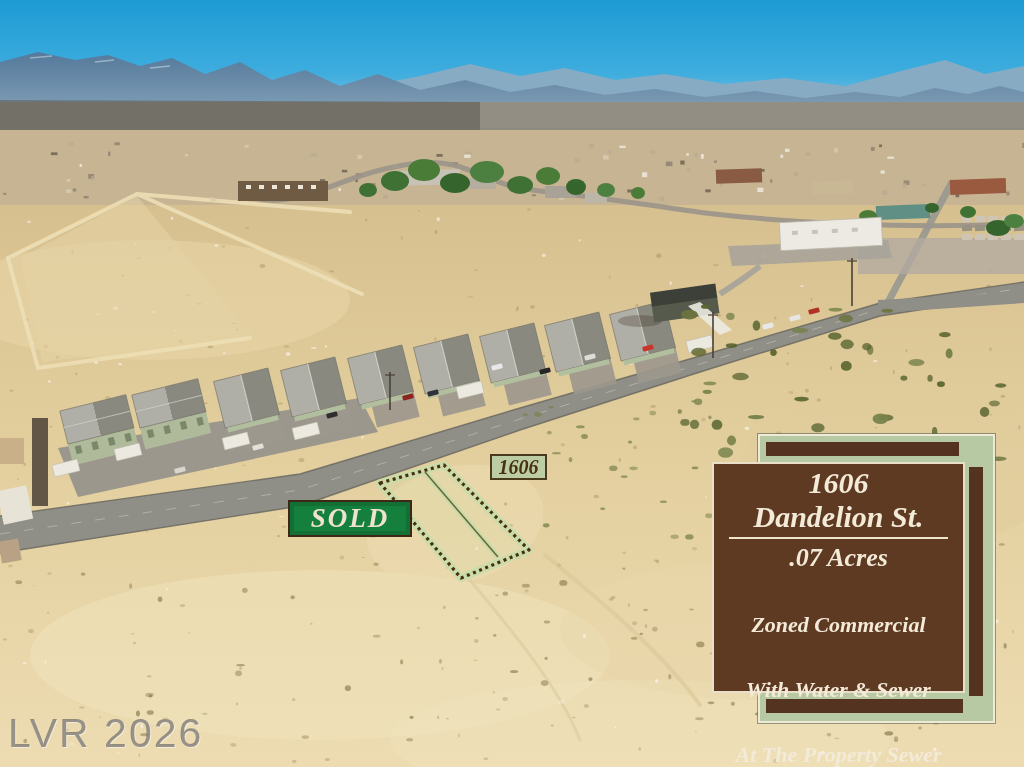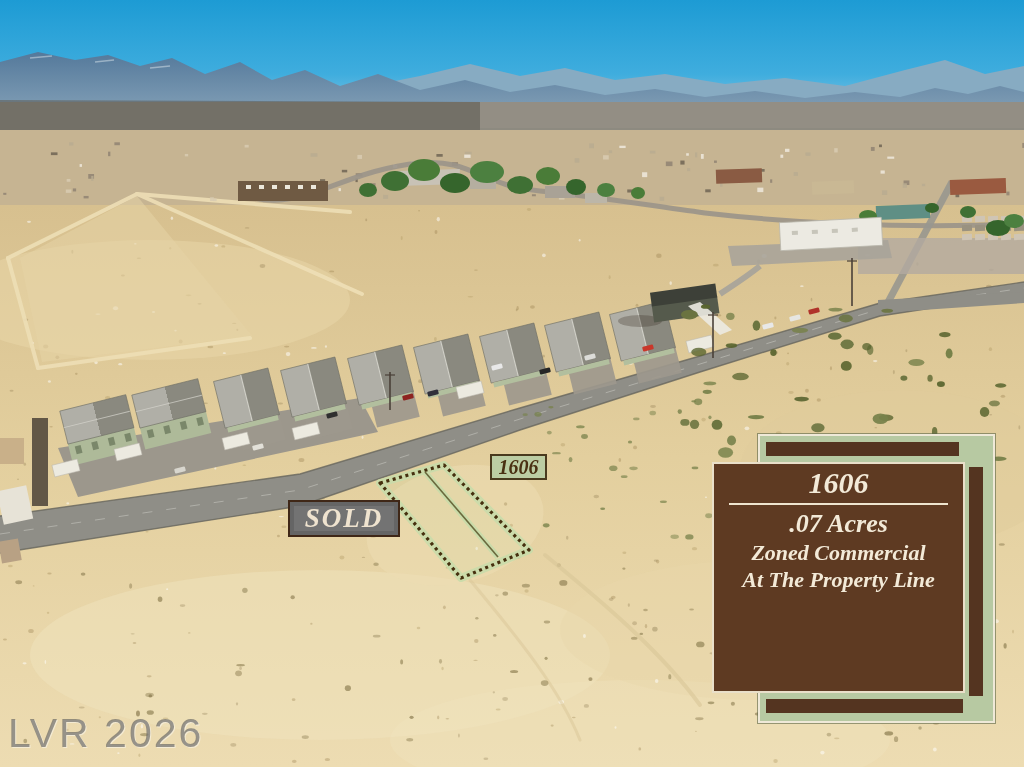--- a/index.html
+++ b/index.html
@@ -7,22 +7,22 @@
          font-family:"Liberation Serif",serif;}
   .stage svg{position:absolute;left:0;top:0;}
 
   
   .watermark{position:absolute;left:8px;top:710px;
     font-family:Liberation Sans, sans-serif;font-size:41px;letter-spacing:2px;
     color:rgba(92,92,92,0.62);
     text-shadow:1px 1px 0 rgba(255,255,255,0.45);}
 
   
-  .sold-tag{position:absolute;left:288px;top:500px;width:112px;height:37px;
-    box-sizing:border-box;background:#737373;border:2px solid #3f2717;
+  .sold-tag{position:absolute;left:288px;top:500px;width:124px;height:37px;
+    box-sizing:border-box;background:#15803d;border:2px solid #3f2717;
     box-shadow:inset 0 0 0 4px rgba(0,0,0,0.12);
     display:flex;align-items:center;justify-content:center;}
   .sold-tag span{font-style:italic;font-weight:bold;font-size:27px;
     letter-spacing:2px;color:#efe3cf;}
 
   
   .parcel-tag{position:absolute;left:490px;top:454px;width:57px;height:26px;
     box-sizing:border-box;background:#bccda3;border:2px solid #4a3a1e;
     display:flex;align-items:center;justify-content:center;}
   .parcel-tag span{font-style:italic;font-weight:bold;font-size:20px;color:#4a3012;}
@@ -35,21 +35,21 @@
   .bar-top{left:766px;top:442px;width:193px;height:14px;}
   .bar-bottom{left:766px;top:699px;width:197px;height:14px;}
   .bar-right{left:969px;top:467px;width:14px;height:229px;}
   .info-card{position:absolute;left:712px;top:462px;width:253px;height:231px;
     box-sizing:border-box;background:#5e3a22;border:2px solid #e9dfc9;z-index:3;
     text-align:center;color:#f3ead8;font-style:italic;font-weight:bold;
     padding-top:2px;}
   .info-card .addr{font-size:30px;line-height:34px;}
   .info-card .rule{border-top:2px solid #efe5cf;width:88%;margin:3px auto 4px;}
   .info-card .d-acres{font-size:26px;line-height:30px;font-style:italic;}
-  .info-card .d{font-size:22px;line-height:27px;white-space:nowrap;}
+  .info-card .d{font-size:22px;line-height:27px;white-space:nowrap;margin-top:38px;}
 </style>
 </head>
 <body>
 
 <div class="stage">
 
 <svg width="1024" height="767" viewBox="0 0 1024 767">
   <defs>
     <linearGradient id="skyG" x1="0" y1="0" x2="0" y2="1">
       <stop offset="0" stop-color="#1d9bd4"></stop>
@@ -801,18 +801,20 @@
     <span>1606</span>
   </div>
 
   <div class="info-backdrop"></div>
   <div class="bar bar-top"></div>
   <div class="bar bar-bottom"></div>
   <div class="bar bar-right"></div>
 
   <div class="info-card">
     <div class="addr">1606</div>
+    <div class="addr">Dandelion St.</div>
     <div class="rule"></div>
     <div class="d-acres">.07 Acres</div>
     <div class="d">Zoned Commercial</div>
-    <div class="d">At The Property Line</div>
+    <div class="d">With Water &amp; Sewer</div>
+    <div class="d">At The Property Sewer</div>
   </div>
 </div>
 
 </body></html>

